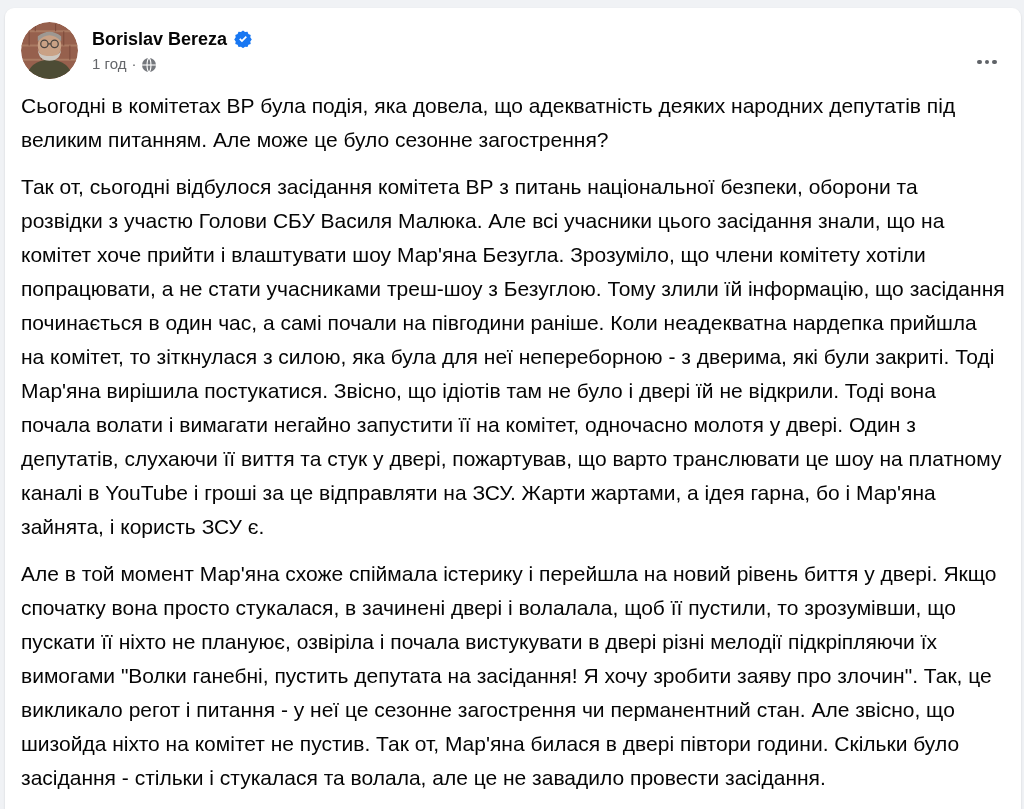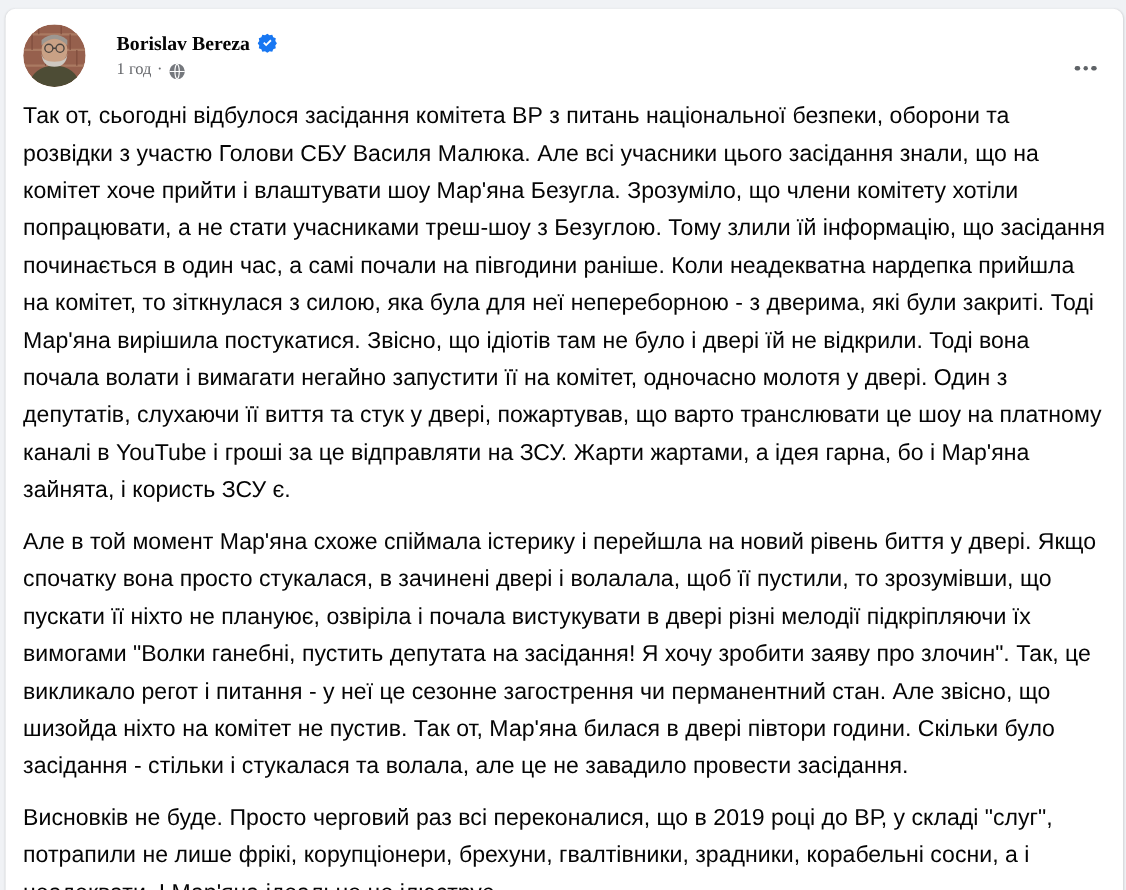--- a/index.html
+++ b/index.html
@@ -29,23 +29,22 @@
   .avatar {
     width: 57px;
     height: 57px;
     border-radius: 50%;
     overflow: hidden;
     flex: 0 0 auto;
     cursor: pointer;
   }
   .header-text {
     flex: 1 1 auto;
-    margin-left: 28px;
+    margin-left: 14px;
     min-width: 0;
-    font-family: Liberation Serif, serif;
   }
   .author-row {
     display: flex;
     align-items: center;
     gap: 7px;
   }
   .author-name {
     font-size: 18px;
     font-weight: 700;
     color: #050505;
@@ -165,18 +164,19 @@
 
     <button class="menu-button" aria-label="menu">
       <span class="dot"></span>
       <span class="dot"></span>
       <span class="dot"></span>
     </button>
 
   </div>
 
   <div class="post-body">
+    <p>Сьогодні в комітетах ВР була подія, яка довела, що адекватність деяких народних депутатів під великим питанням. Але може це було сезонне загострення?</p>
     <p>Так от, сьогодні відбулося засідання комітета ВР з питань національної безпеки, оборони та розвідки з участю Голови СБУ Василя Малюка. Але всі учасники цього засідання знали, що на комітет хоче прийти і влаштувати шоу Мар'яна Безугла. Зрозуміло, що члени комітету хотіли попрацювати, а не стати учасниками треш-шоу з Безуглою. Тому злили їй інформацію, що засідання починається в один час, а самі почали на півгодини раніше. Коли неадекватна нардепка прийшла на комітет, то зіткнулася з силою, яка була для неї непереборною - з дверима, які були закриті. Тоді Мар'яна вирішила постукатися. Звісно, що ідіотів там не було і двері їй не відкрили. Тоді вона почала волати і вимагати негайно запустити її на комітет, одночасно молотя у двері. Один з депутатів, слухаючи її виття та стук у двері, пожартував, що варто транслювати це шоу на платному каналі в YouTube і гроші за це відправляти на ЗСУ. Жарти жартами, а ідея гарна, бо і Мар'яна зайнята, і користь ЗСУ є.</p>
     <p>Але в той момент Мар'яна схоже спіймала істерику і перейшла на новий рівень биття у двері. Якщо спочатку вона просто стукалася, в зачинені двері і волалала, щоб її пустили, то зрозумівши, що пускати її ніхто не плануює, озвіріла і почала вистукувати в двері різні мелодії підкріпляючи їх вимогами "Волки ганебні, пустить депутата на засідання! Я хочу зробити заяву про злочин". Так, це викликало регот і питання - у неї це сезонне загострення чи перманентний стан. Але звісно, що шизойда ніхто на комітет не пустив. Так от, Мар'яна билася в двері півтори години. Скільки було засідання - стільки і стукалася та волала, але це не завадило провести засідання.</p>
     <p>Висновків не буде. Просто черговий раз всі переконалися, що в 2019 році до ВР, у складі "слуг", потрапили не лише фрікі, корупціонери, брехуни, гвалтівники, зрадники, корабельні сосни, а і неадеквати. І Мар'яна ідеально це ілюструє.</p>
   </div>
 
 </div>
 
 </body></html>

